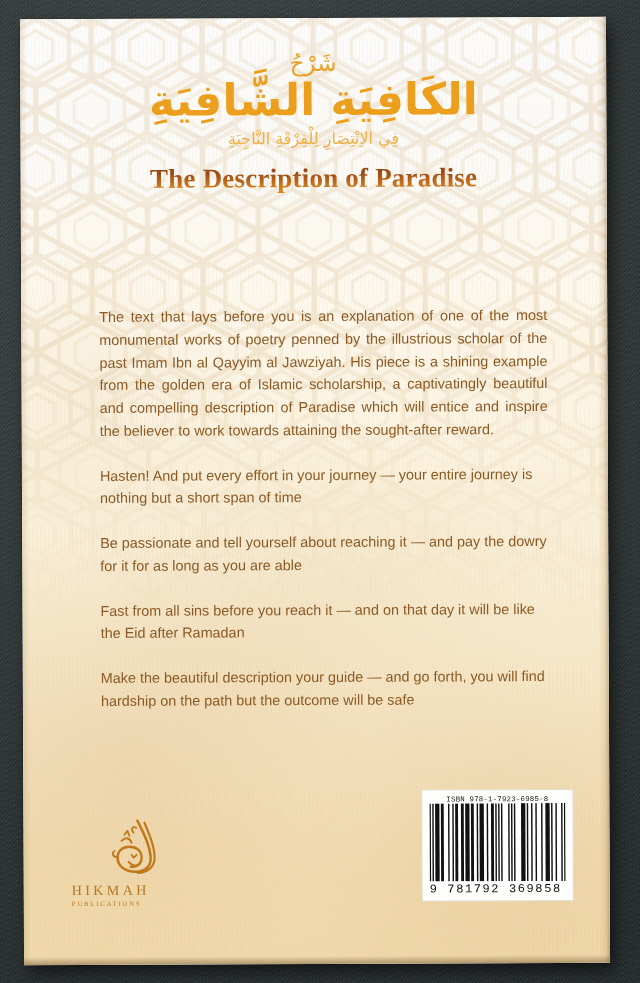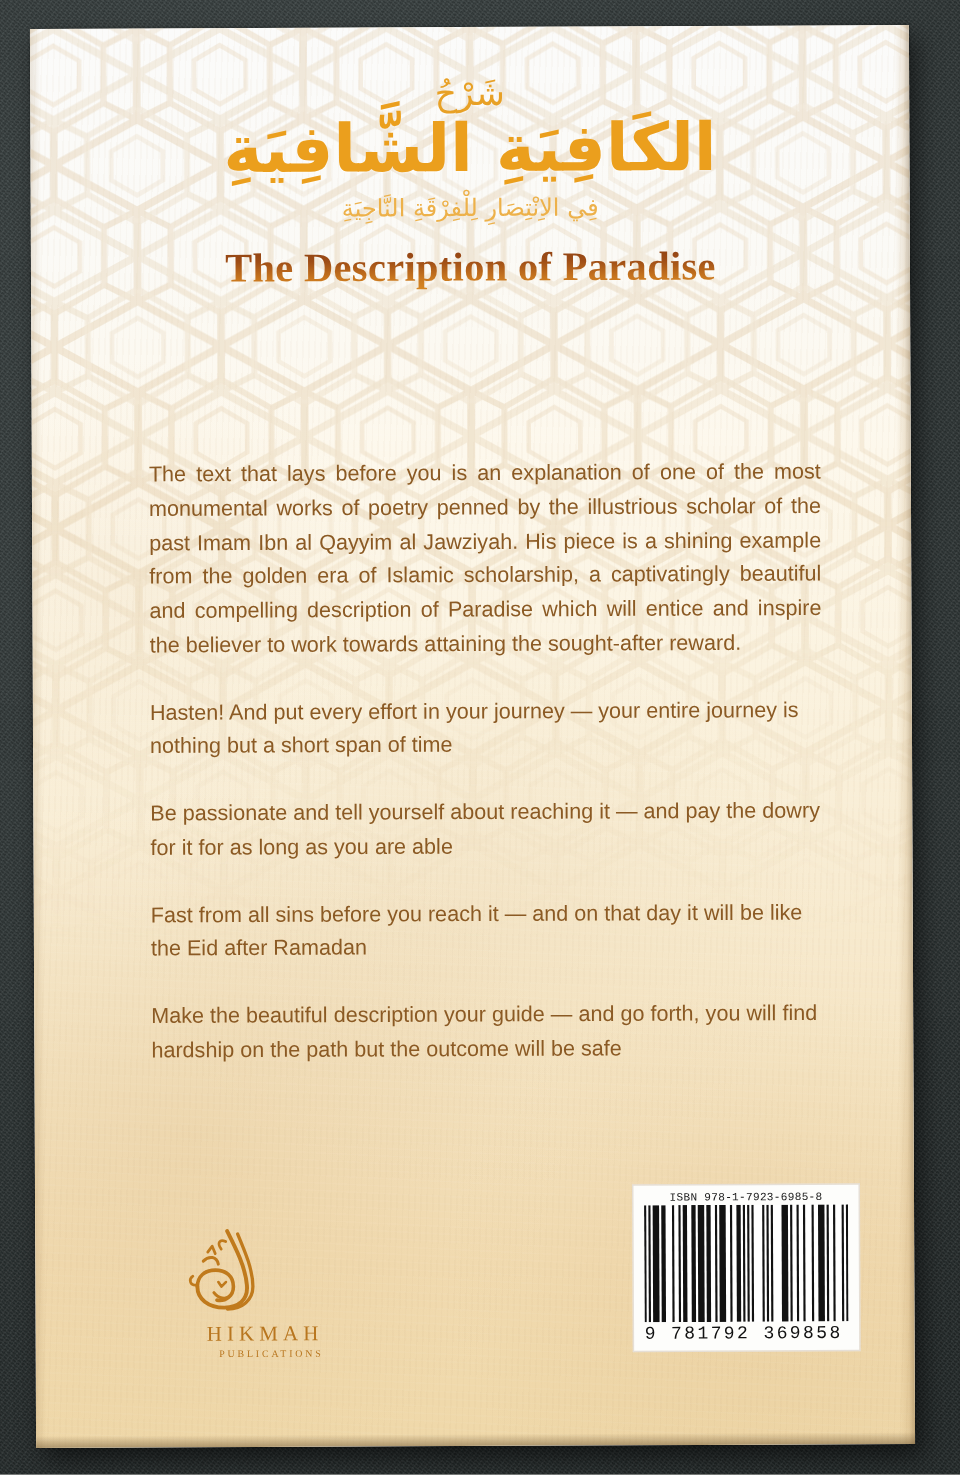--- a/index.html
+++ b/index.html
@@ -158,23 +158,23 @@
     font-size:14.4px;
     line-height:1.58;
   }
   #copy p{ margin-bottom:22px; }
   #copy p.lead{ text-align:justify; }
   #copy p:last-child{ margin-bottom:0; }
 
   
   #publisher{
     position:absolute;
-    left:62px; bottom:58px;
+    left:48px; bottom:58px;
     width:130px;
-    text-align:right;
+    text-align:left;
   }
   #publisher .mark{ height:62px; }
   #publisher .mark svg{ display:block; margin:0 auto; }
   .pub-name{
     margin-top:4px;
     font-family:"Liberation Serif", serif;
     color:#b8761f;
     font-size:14px;
     letter-spacing:3.4px;
     font-weight:normal;

